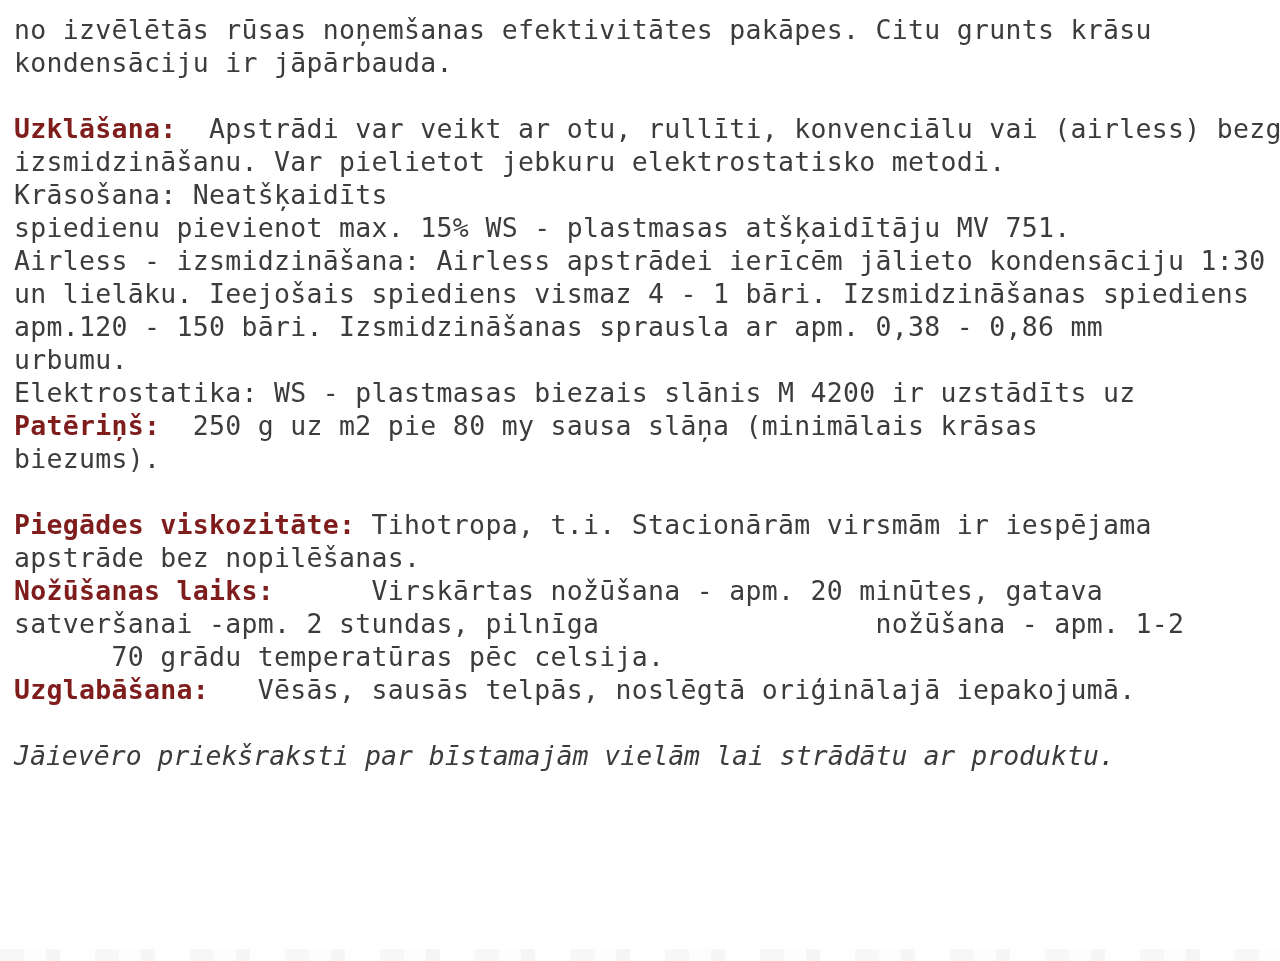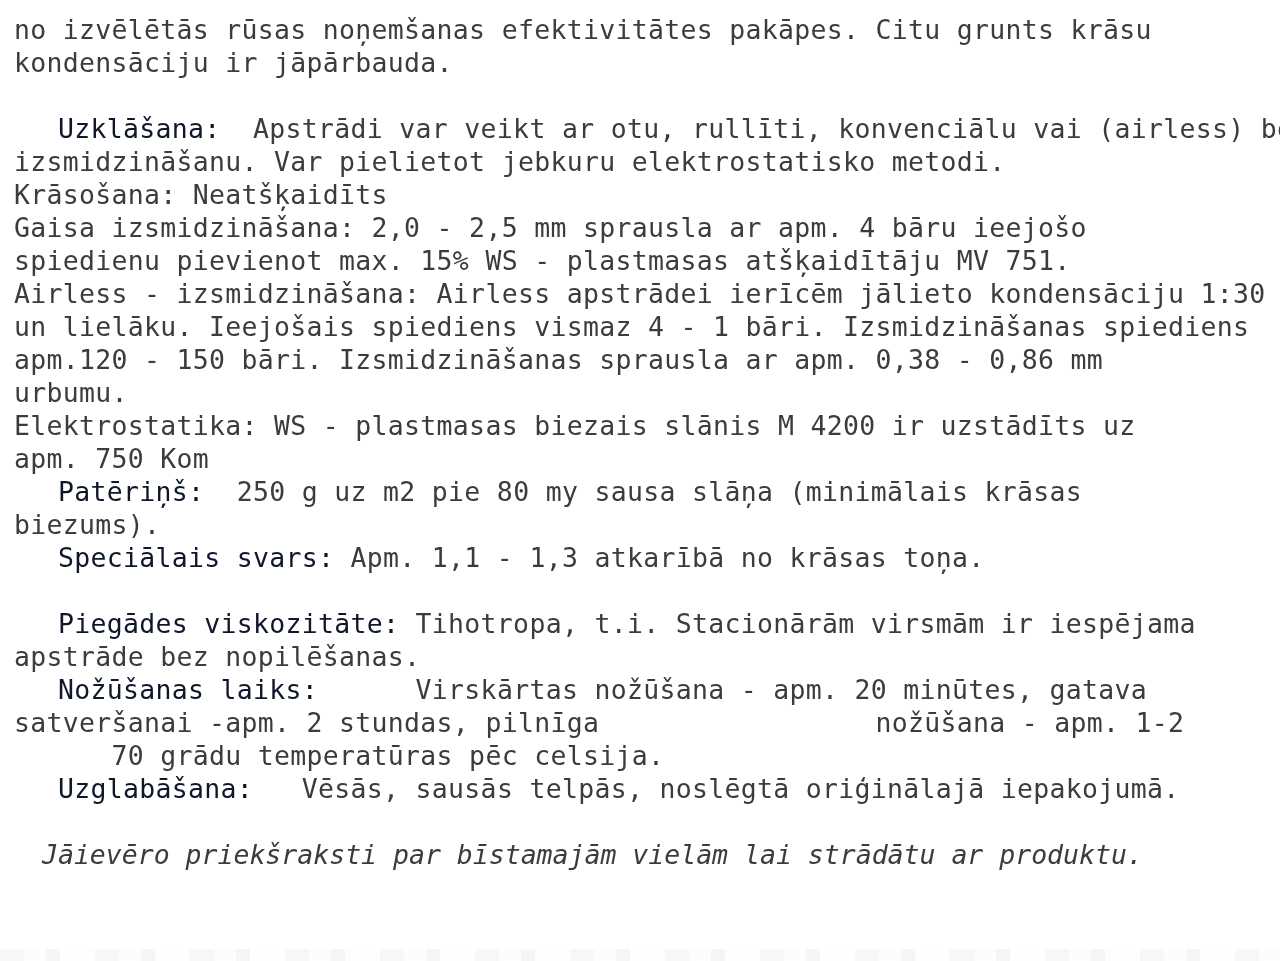--- a/index.html
+++ b/index.html
@@ -26,23 +26,23 @@
     right: 6px;
     font-size: 26.5px;
     line-height: 33px;
     color: #3c3c3c;
     letter-spacing: 0.3px;
   }
   .line {
     white-space: pre;
     min-height: 33px;
   }
-  .seg-bold { font-weight: normal; color: #0f172a; margin-left: 44px; }
+  .seg-bold { font-weight: bold; color: #7f1d1d; }
   .seg-italic { font-style: italic; }
-  .line-italic { font-style: italic; letter-spacing: 0px; margin-left: 28px; }
+  .line-italic { font-style: italic; letter-spacing: 0px; }
   .noise {
     position: absolute;
     left: 0;
     right: 0;
     bottom: 0;
     height: 12px;
     background:
       repeating-linear-gradient(90deg,
         rgba(120,120,118,0.10) 0px, rgba(120,120,118,0.10) 24px,
         rgba(160,160,158,0.04) 24px, rgba(160,160,158,0.04) 46px,
@@ -55,31 +55,28 @@
 <body style="background: rgb(255, 255, 255);">
 
 <div class="page">
   <div class="doc" id="doc" style="color: rgb(60, 60, 60);">
       <div class="line"><span class="">no izvēlētās rūsas noņemšanas efektivitātes pakāpes. Citu grunts krāsu</span></div>
       <div class="line"><span class="">kondensāciju ir jāpārbauda.</span></div>
       <div class="line"></div>
       <div class="line"><span class="seg-bold">Uzklāšana:</span><span class="">  Apstrādi var veikt ar otu, rullīti, konvenciālu vai (airless) bezgaisa</span></div>
       <div class="line"><span class="">izsmidzināšanu. Var pielietot jebkuru elektrostatisko metodi.</span></div>
       <div class="line"><span class="">Krāsošana: Neatšķaidīts</span></div>
-      <div class="line"><span class="">Gaisa izsmidzināšana: 2,0 - 2,5 mm sprausla ar apm. 4 bāru ieejošo</span></div>
       <div class="line"><span class="">spiedienu pievienot max. 15% WS - plastmasas atšķaidītāju MV 751.</span></div>
       <div class="line"><span class="">Airless - izsmidzināšana: Airless apstrādei ierīcēm jālieto kondensāciju 1:30</span></div>
       <div class="line"><span class="">un lielāku. Ieejošais spiediens vismaz 4 - 1 bāri. Izsmidzināšanas spiediens</span></div>
       <div class="line"><span class="">apm.120 - 150 bāri. Izsmidzināšanas sprausla ar apm. 0,38 - 0,86 mm</span></div>
       <div class="line"><span class="">urbumu.</span></div>
       <div class="line"><span class="">Elektrostatika: WS - plastmasas biezais slānis M 4200 ir uzstādīts uz</span></div>
-      <div class="line"><span class="">apm. 750 Kom</span></div>
       <div class="line"><span class="seg-bold">Patēriņš:</span><span class="">  250 g uz m2 pie 80 my sausa slāņa (minimālais krāsas</span></div>
       <div class="line"><span class="">biezums).</span></div>
-      <div class="line"><span class="seg-bold">Speciālais svars:</span><span class=""> Apm. 1,1 - 1,3 atkarībā no krāsas toņa.</span></div>
       <div class="line"></div>
       <div class="line"><span class="seg-bold">Piegādes viskozitāte:</span><span class=""> Tihotropa, t.i. Stacionārām virsmām ir iespējama</span></div>
       <div class="line"><span class="">apstrāde bez nopilēšanas.</span></div>
       <div class="line"><span class="seg-bold">Nožūšanas laiks:</span><span class="">      Virskārtas nožūšana - apm. 20 minūtes, gatava</span></div>
       <div class="line"><span class="">satveršanai -apm. 2 stundas, pilnīga                 nožūšana - apm. 1-2</span></div>
       <div class="line"><span class="">      70 grādu temperatūras pēc celsija.</span></div>
       <div class="line"><span class="seg-bold">Uzglabāšana:</span><span class="">   Vēsās, sausās telpās, noslēgtā oriģinālajā iepakojumā.</span></div>
       <div class="line"></div>
       <div class="line line-italic"><span class=" seg-italic">Jāievēro priekšraksti par bīstamajām vielām lai strādātu ar produktu.</span></div>
     </div>

